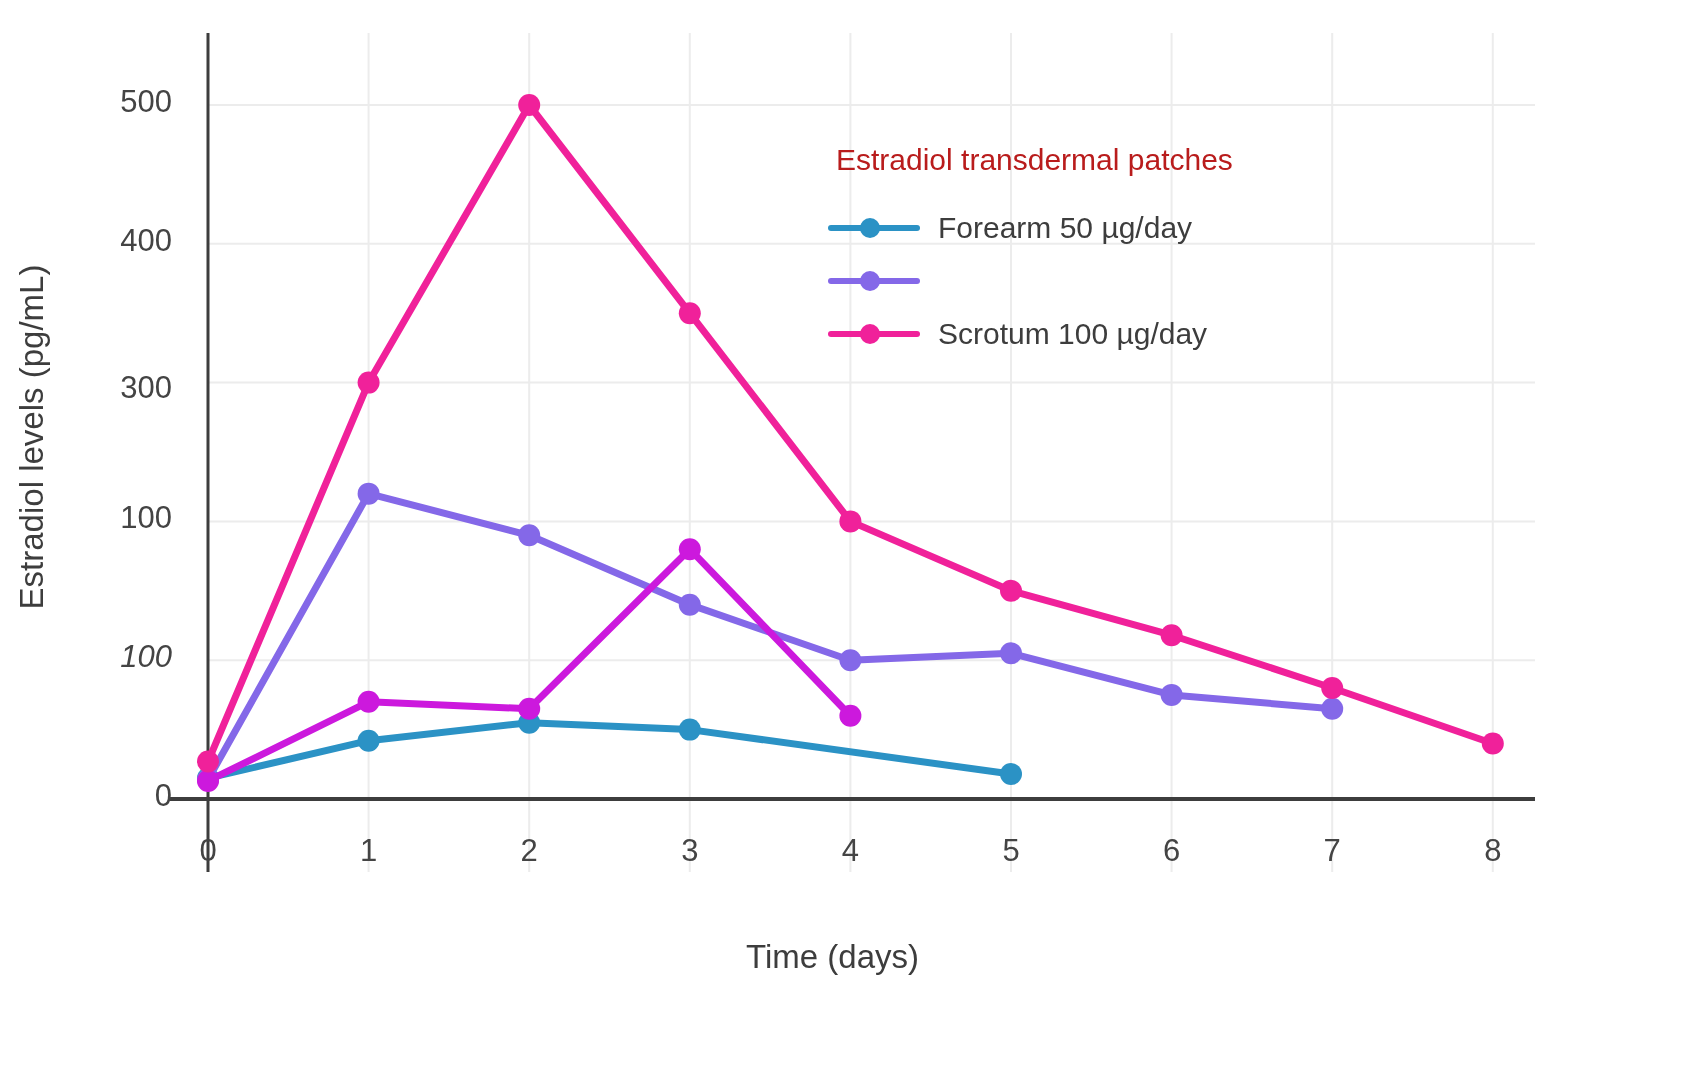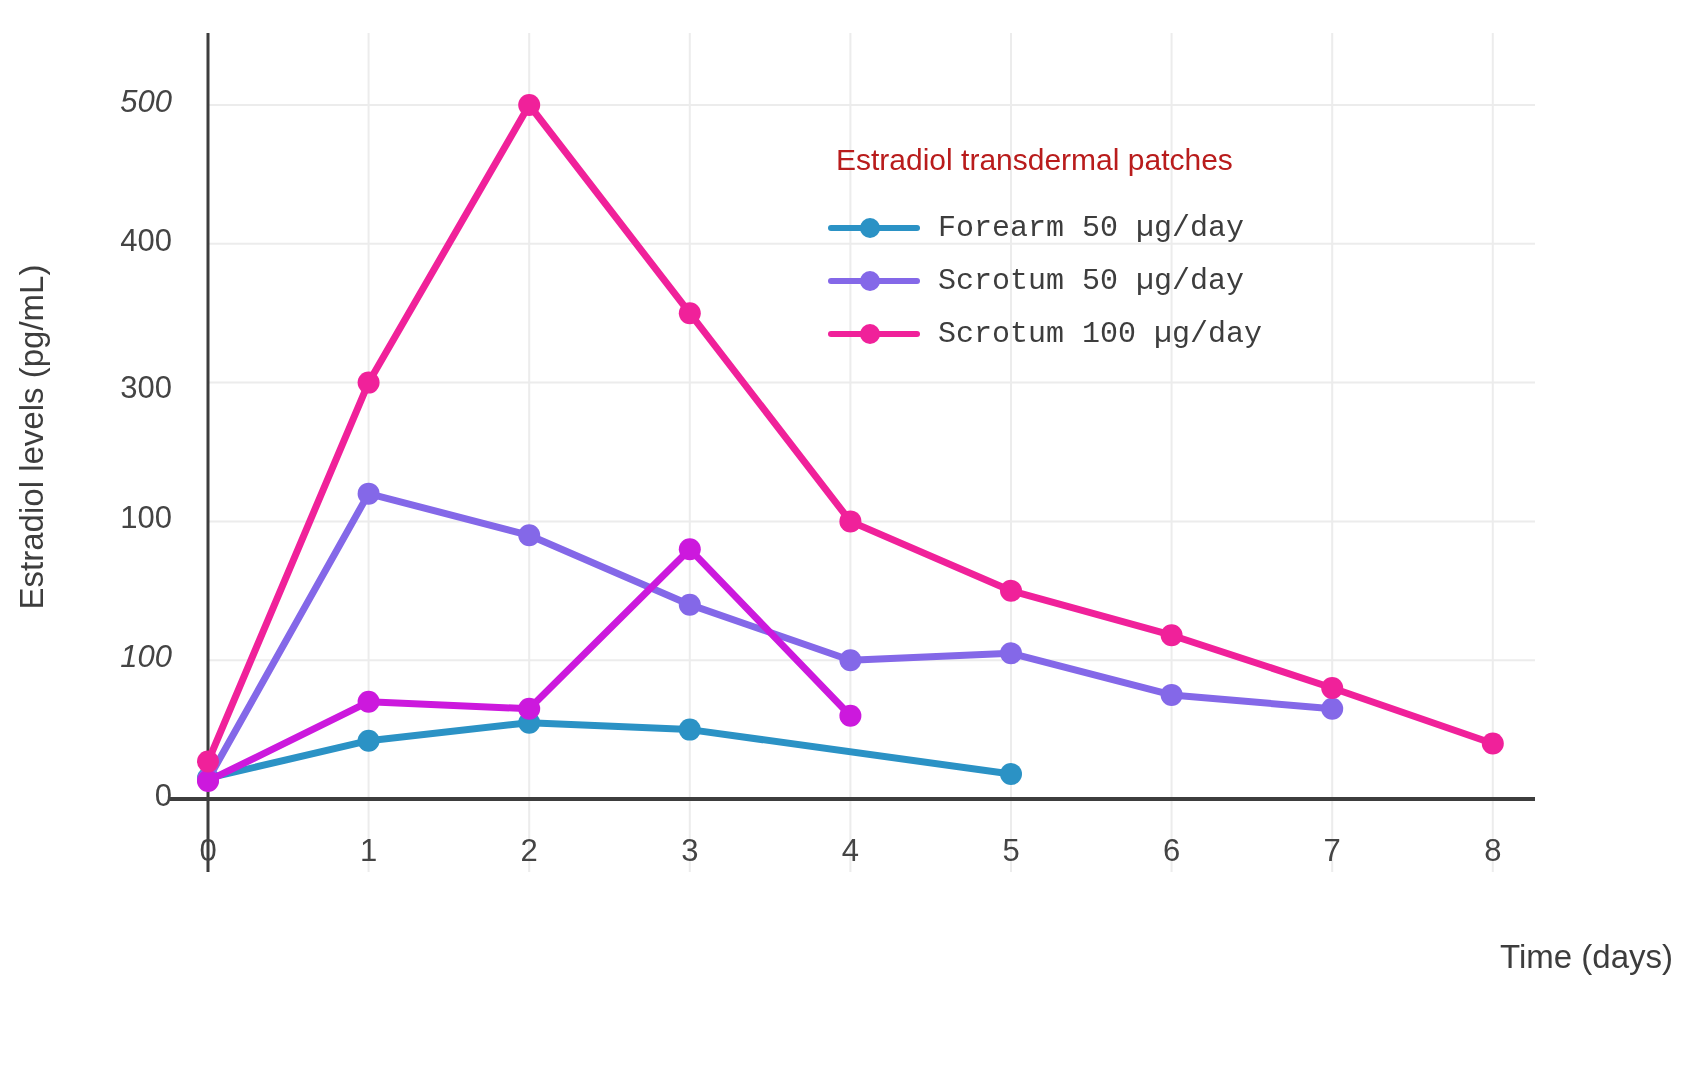--- a/index.html
+++ b/index.html
@@ -26,23 +26,23 @@
   }
   .axis-title {
     position: absolute;
     color: #3d3d3d;
     font-size: 33px;
     font-family: "Liberation Sans", sans-serif;
     white-space: nowrap;
   }
   #x-axis-title {
     left: 0;
-    right: 8px;
+    right: 16px;
     top: 938px;
-    text-align: right;
+    text-align: center;
   }
   #y-axis-title {
     left: -268px;
     top: 418px;
     width: 600px;
     text-align: center;
     transform: rotate(-90deg);
     transform-origin: center center;
   }
   .tick-label {
@@ -98,21 +98,21 @@
     position: absolute;
     top: 2px;
     left: 32px;
     width: 20px;
     height: 20px;
     border-radius: 50%;
   }
   .legend-label {
     color: #3d3d3d;
     font-size: 30px;
-    font-family: Liberation Mono, monospace;
+    font-family: Liberation Sans, sans-serif;
     white-space: nowrap;
   }
 </style>
 </head>
 <body>
 
 <div id="chart-root">
 
   <svg class="plot-svg" width="1681" height="1090" viewBox="0 0 1681 1090">
     <g id="gridlines">
@@ -169,21 +169,21 @@
         <circle cx="1492.8" cy="743.48" r="11" fill="#f0219a"></circle>
       </g>
   </svg>
 
   <div id="y-tick-labels">
       <div class="tick-label y-tick-label" style="left: 62px; top: 778px;">0</div>
       <div class="tick-label y-tick-label" style="left: 62px; top: 639.2px; font-style: italic;">100</div>
       <div class="tick-label y-tick-label" style="left: 62px; top: 500.4px;">100</div>
       <div class="tick-label y-tick-label" style="left: 62px; top: 370px;">300</div>
       <div class="tick-label y-tick-label" style="left: 62px; top: 222.8px;">400</div>
-      <div class="tick-label y-tick-label" style="left: 62px; top: 84px; font-style: italic;">500</div>
+      <div class="tick-label y-tick-label" style="left: 62px; top: 84px;">500</div>
     </div>
   <div id="x-tick-labels">
       <div class="tick-label x-tick-label" style="left: 168px; top: 833px;">0</div>
       <div class="tick-label x-tick-label" style="left: 328.6px; top: 833px;">1</div>
       <div class="tick-label x-tick-label" style="left: 489.2px; top: 833px;">2</div>
       <div class="tick-label x-tick-label" style="left: 649.8px; top: 833px;">3</div>
       <div class="tick-label x-tick-label" style="left: 810.4px; top: 833px;">4</div>
       <div class="tick-label x-tick-label" style="left: 971px; top: 833px;">5</div>
       <div class="tick-label x-tick-label" style="left: 1131.6px; top: 833px;">6</div>
       <div class="tick-label x-tick-label" style="left: 1292.2px; top: 833px;">7</div>
@@ -202,21 +202,20 @@
             <span class="legend-line" style="background: rgb(43, 146, 197);"></span>
             <span class="legend-dot" style="background: rgb(43, 146, 197);"></span>
           </span>
           <span class="legend-label">Forearm 50 µg/day</span>
         </div>
         <div class="legend-row">
           <span class="legend-swatch">
             <span class="legend-line" style="background: rgb(132, 104, 232);"></span>
             <span class="legend-dot" style="background: rgb(132, 104, 232);"></span>
           </span>
-          <span class="legend-label">Scrotum 50 µg/day</span>
         </div>
         <div class="legend-row">
           <span class="legend-swatch">
             <span class="legend-line" style="background: rgb(240, 33, 154);"></span>
             <span class="legend-dot" style="background: rgb(240, 33, 154);"></span>
           </span>
           <span class="legend-label">Scrotum 100 µg/day</span>
         </div>
       </div>
   </div>

